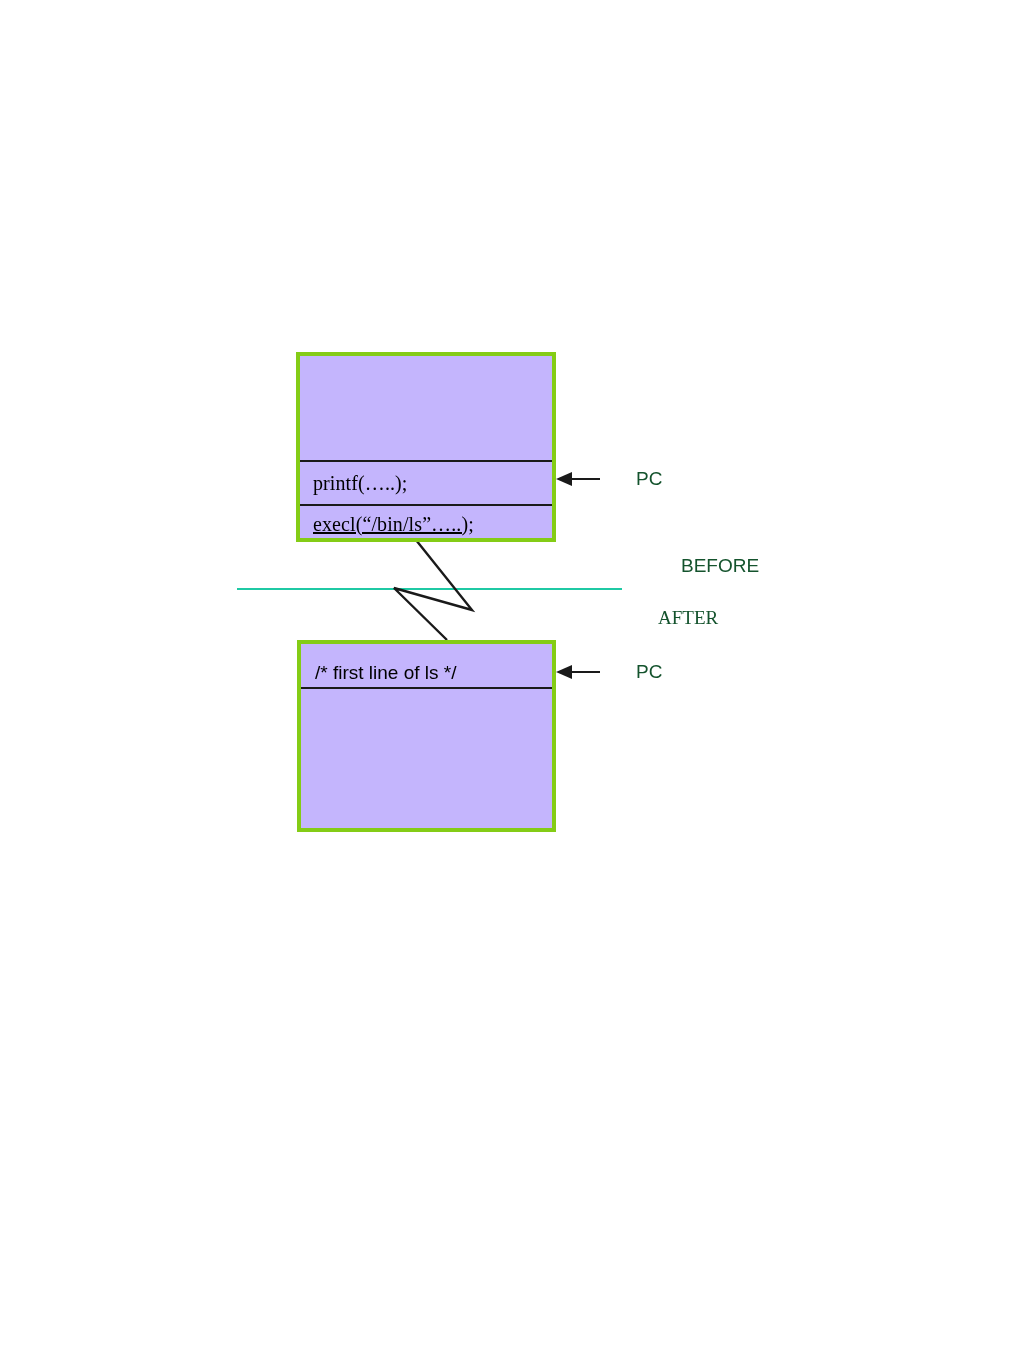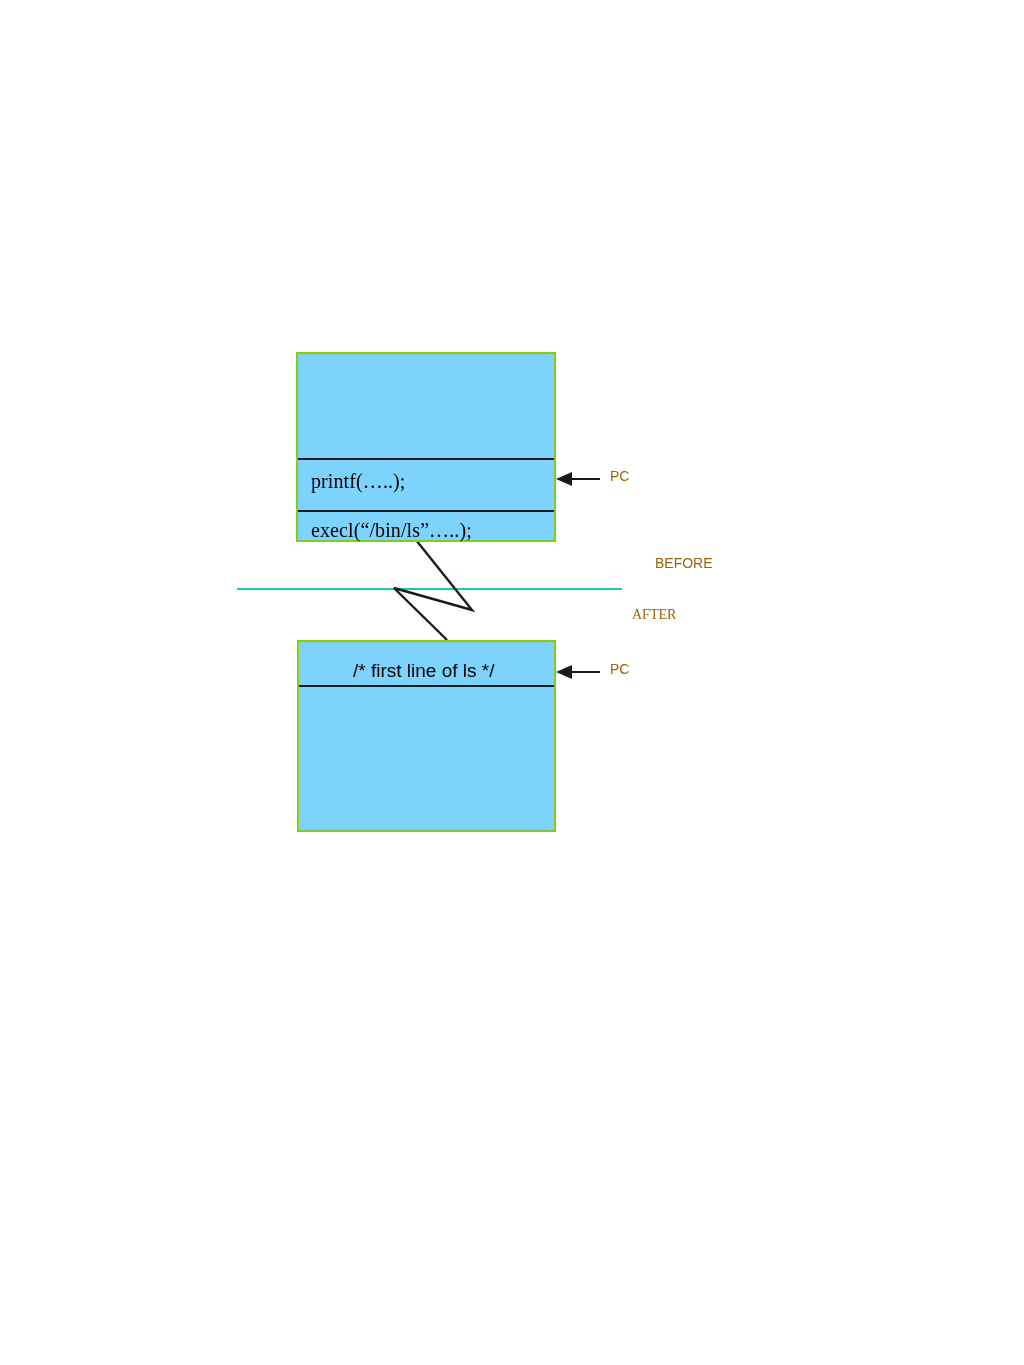--- a/index.html
+++ b/index.html
@@ -17,23 +17,23 @@
   #canvas {
     position: absolute;
     left: 0;
     top: 0;
     width: 1024px;
     height: 1365px;
   }
   
   .mem-box {
     position: absolute;
-    border: 2px solid #84cc16;
+    border: 4px solid #84cc16;
     box-sizing: border-box;
-    background: #7dd3fc;
+    background: #c4b5fd;
   }
   #before-box {
     left: 296px;
     top: 352px;
     width: 260px;
     height: 190px;
   }
   #after-box {
     left: 297px;
     top: 640px;
@@ -62,32 +62,33 @@
   .code-sans {
     font-family: "Liberation Sans", sans-serif;
     font-size: 19px;
     color: #000000;
     padding-left: 14px;
     white-space: nowrap;
   }
   
   #before-empty-top { top: 0; height: 104px; }
   #before-printf-row { top: 104px; height: 44px; }
-  #before-execl-row  { top: 156px; height: 38px; }
+  #before-execl-row  { top: 148px; height: 38px; text-decoration: underline; }
   
-  #after-firstline-row { top: 0; height: 58px; margin-left: 40px; }
+  #after-firstline-row { top: 0; height: 58px; }
   #after-empty-bottom  { top: 43px; height: 145px; }
 
   
   .side-label {
     position: absolute;
     font-family: "Liberation Sans", sans-serif;
-    font-size: 14px;
-    color: #a16207;
+    font-size: 19px;
+    color: #14532d;
     white-space: nowrap;
+    margin-left: 26px;
   }
   #pc-label-before { left: 610px; top: 468px; }
   #pc-label-after  { left: 610px; top: 661px; }
   #before-label    { left: 655px; top: 555px; }
   #after-label     { left: 632px; top: 607px; font-family: Liberation Serif, serif; }
 </style>
 </head>
 <body>
 
 <svg id="canvas" viewBox="0 0 1024 1365" aria-hidden="true">

